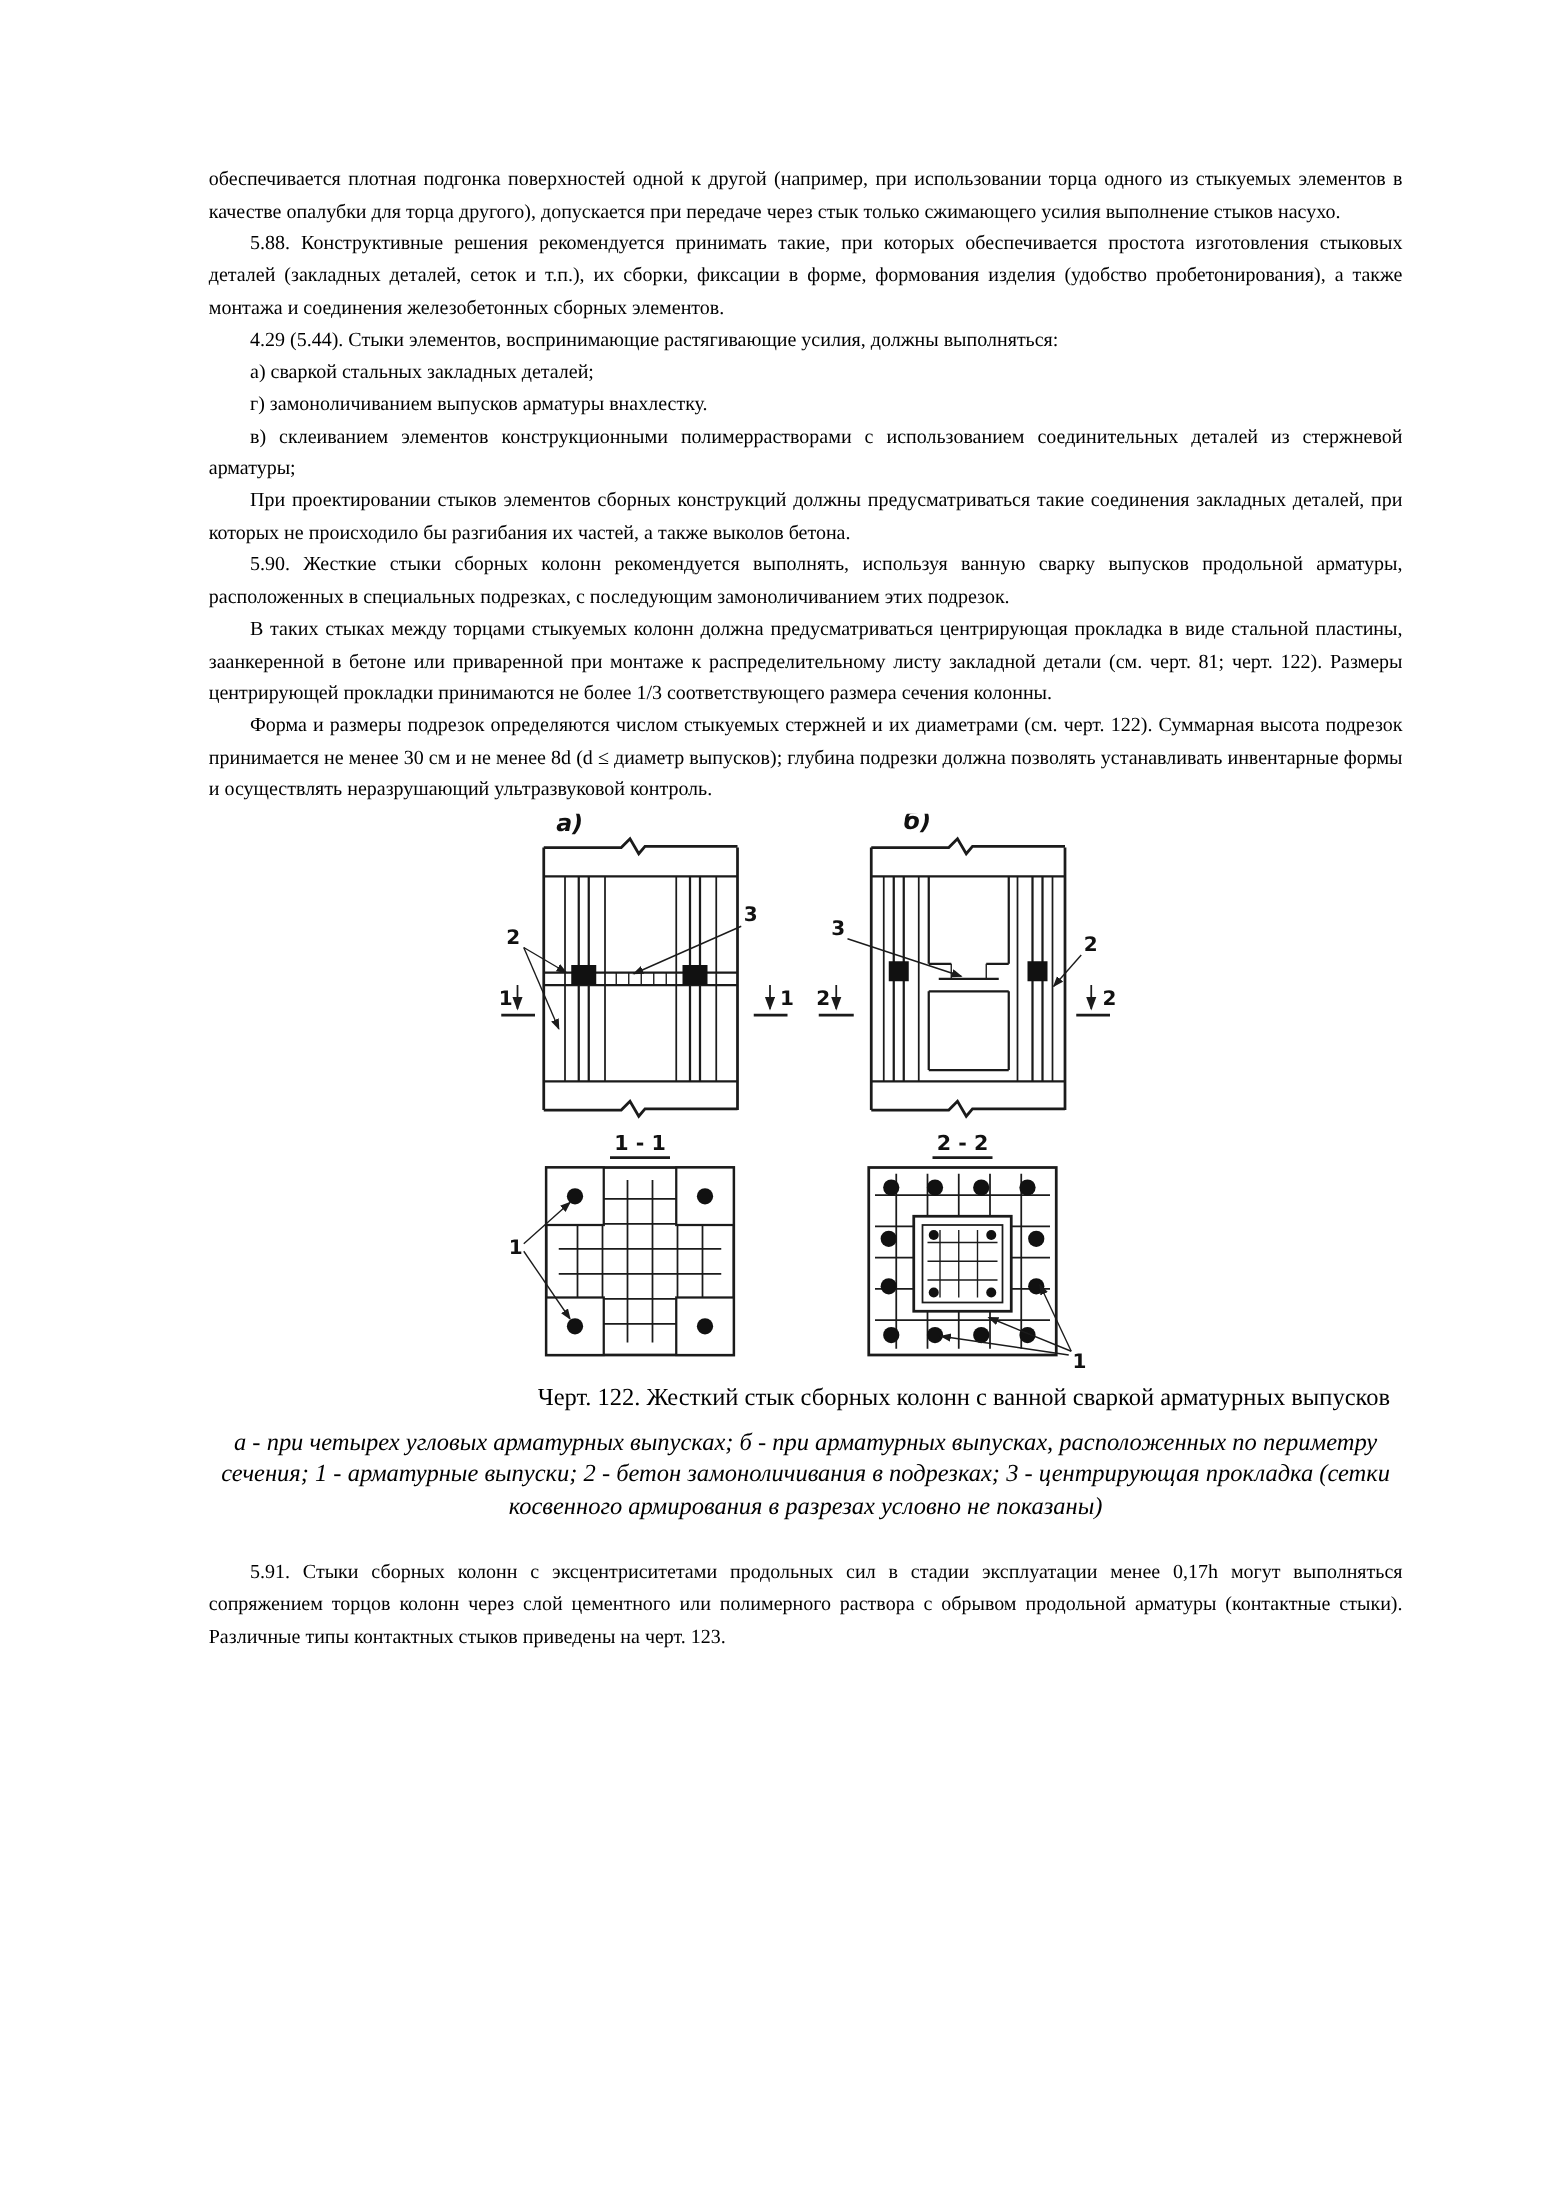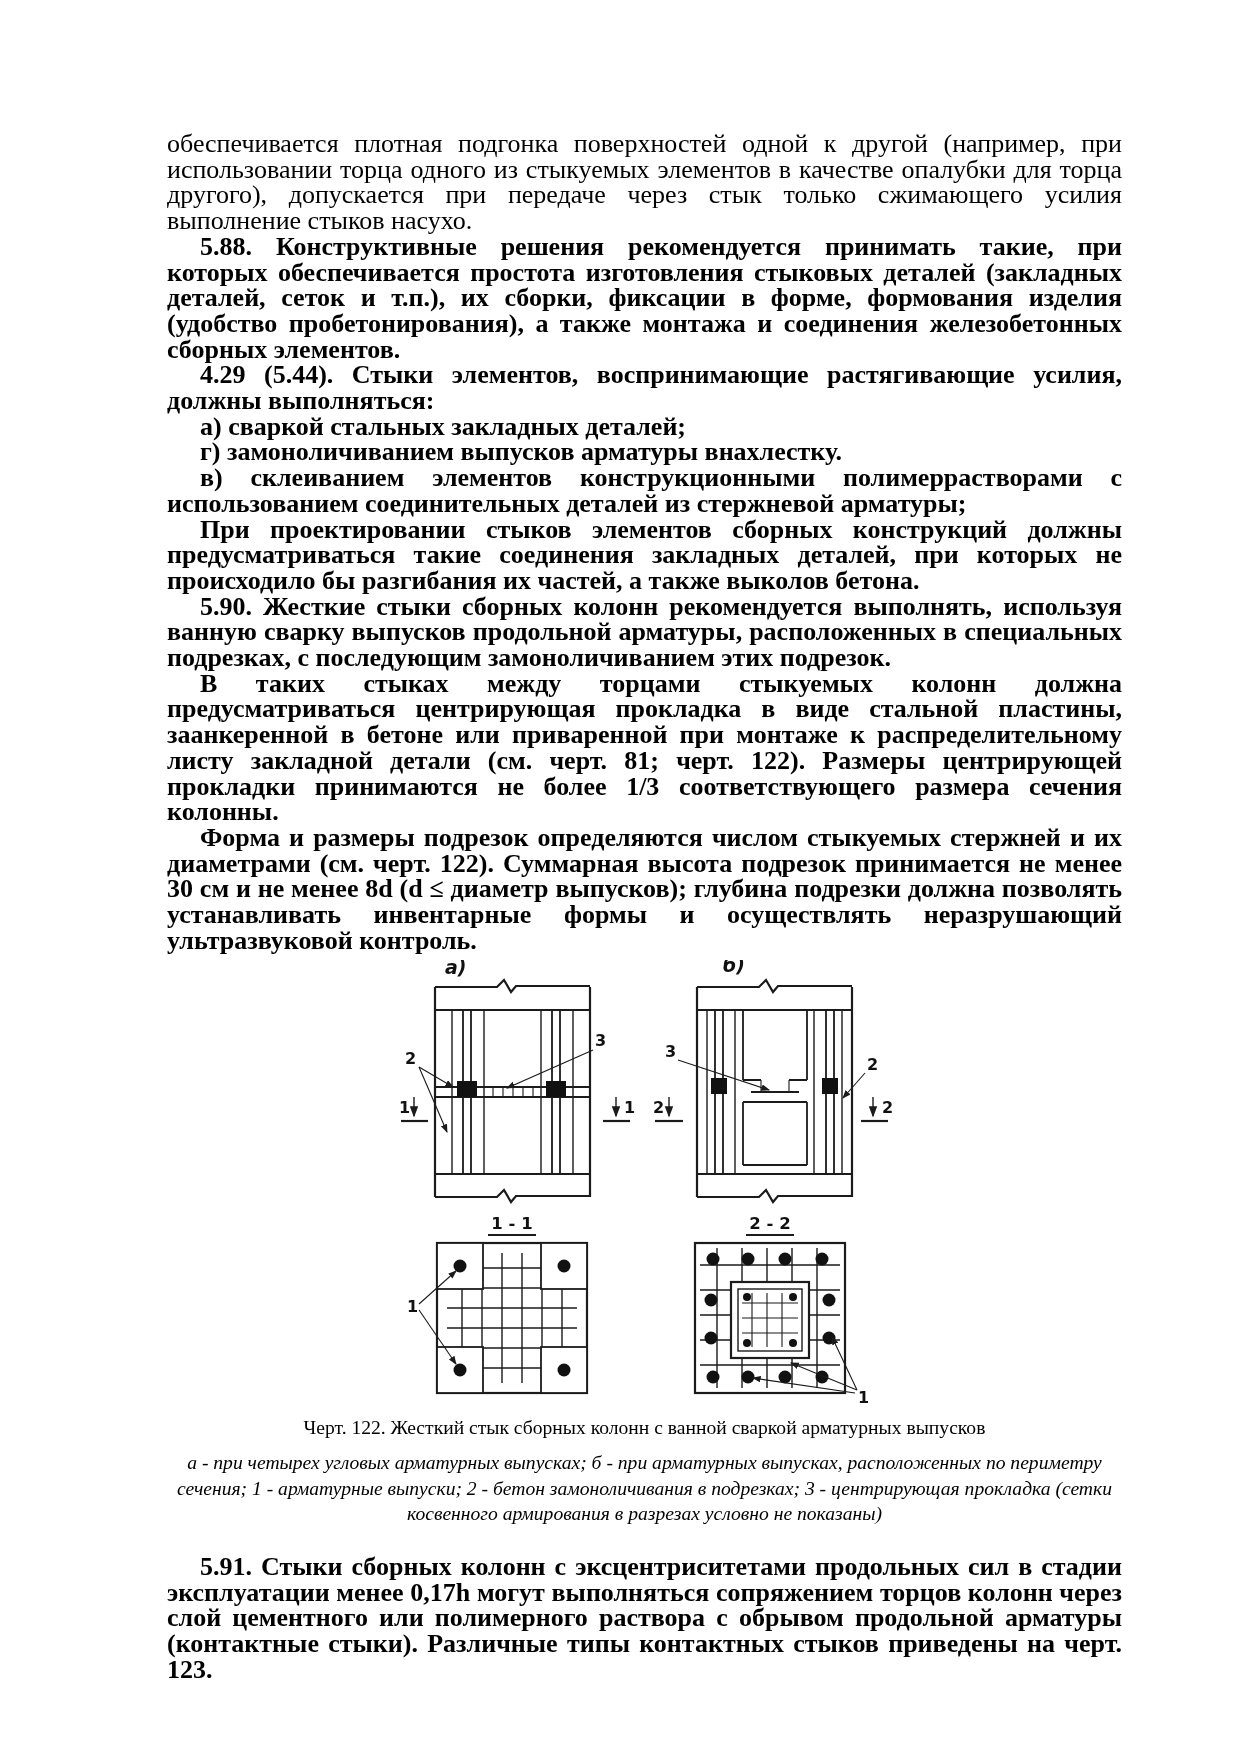--- a/index.html
+++ b/index.html
@@ -8,26 +8,26 @@
     font-family:"Liberation Serif","DejaVu Serif",serif;
     overflow:hidden;
   }
   .page{
     box-sizing:border-box;
     width:1240px;height:1755px;
     padding:131px 118px 0 167px;
   }
   .textblock p{
     margin:0;
-    font-size:26px;
+    font-size:16px;
     line-height:25.7px;
     text-align:justify;
     text-align-last:left;
   }
-  .ind{text-indent:33px;font-weight:bold;}
+  .ind{text-indent:33px;}
   .figure-wrap{
     width:500px;
     margin:6px auto 2px auto;
   }
   svg{display:block;}
   .draw{stroke:#1b1b1b;fill:none;}
   .w2{stroke-width:2.2px;}
   .w18{stroke-width:1.8px;}
   .w14{stroke-width:1.4px;}
   .w12{stroke-width:1.1px;}
@@ -46,21 +46,21 @@
     font-family:"DejaVu Sans",sans-serif;
     font-size:16.5px;font-weight:bold;
     fill:#111;stroke:none;
   }
   .caption{
     text-align:center;
     font-size:19.6px;
     line-height:25.6px;
     margin-top:8px;
   }
-  .caption .cap-title{margin:10px;}
+  .caption .cap-title{margin:10px;text-align:right;}
   .caption .cap-legend{margin:0;font-style:italic;}
   .after-fig{margin-top:27px;}
 </style>
 </head>
 <body>
 
 <div class="page">
 
   <div class="textblock">
     <p>обеспечивается плотная подгонка поверхностей одной к другой (например, при использовании торца одного из стыкуемых элементов в качестве опалубки для торца другого), допускается при передаче через стык только сжимающего усилия выполнение стыков насухо.</p>

